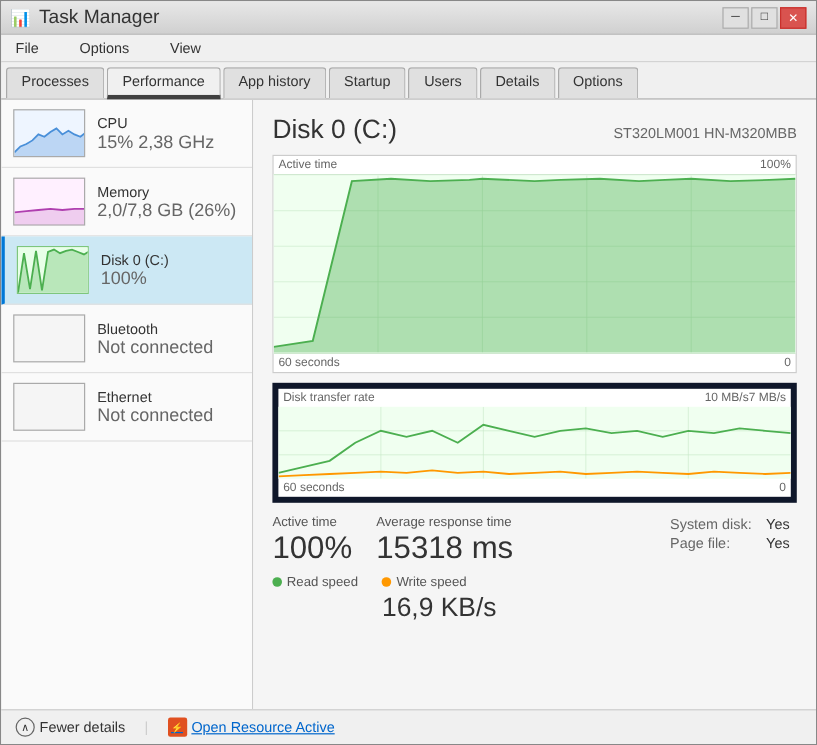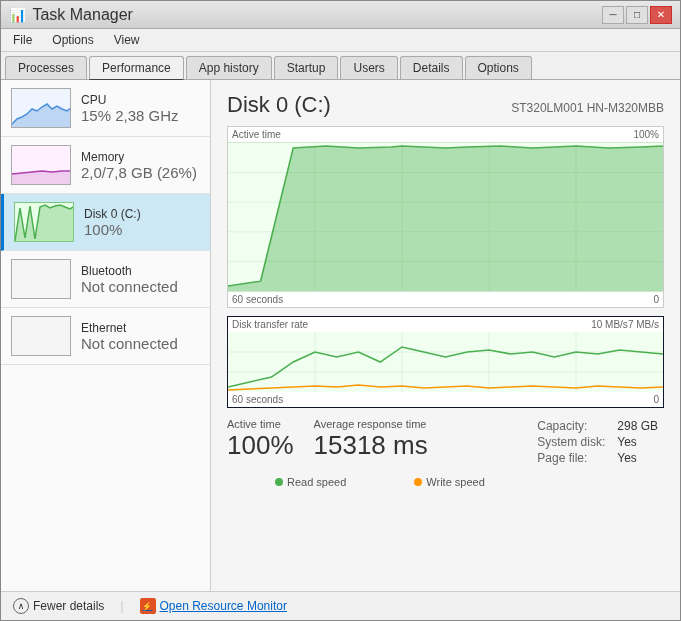--- a/index.html
+++ b/index.html
@@ -50,21 +50,21 @@
       align-items: center;
       justify-content: center;
       cursor: pointer;
       color: #333;
     }
 
     .title-btn.close { background: #d9534f; color: white; border-color: #c9302c; }
 
     .menu-bar {
       display: flex;
-      gap: 4px;
+      gap: 18px;
       padding: 2px 4px;
       background: #f0f0f0;
       border-bottom: 1px solid #ccc;
     }
 
     .menu-item {
       padding: 2px 8px;
       font-size: 12px;
       cursor: pointer;
       color: #333;
@@ -85,21 +85,21 @@
       background: #e0e0e0;
       margin-right: 2px;
       cursor: pointer;
       font-size: 12px;
       color: #333;
       border-radius: 3px 3px 0 0;
     }
 
     .tab.active {
       background: #f0f0f0;
-      border-bottom: 1px solid #404040;
+      border-bottom: 4px solid #404040;
       margin-bottom: -1px;
       z-index: 1;
     }
 
     .content {
       display: flex;
       flex: 1;
       overflow: hidden;
     }
 
@@ -191,21 +191,21 @@
     .chart-bottom-labels {
       display: flex;
       justify-content: space-between;
       font-size: 10px;
       color: #666;
       padding: 2px 4px;
     }
 
     .chart-container2 {
       background: white;
-      border: 1px solid #0f172a;
+      border: 5px solid #0f172a;
       margin-bottom: 10px;
     }
 
     .chart-area2 {
       height: 60px;
       background: #f0fff0;
       position: relative;
       overflow: hidden;
     }
 
@@ -225,21 +225,21 @@
     .stat-right table { font-size: 12px; color: #333; border-collapse: collapse; }
     .stat-right td { padding: 1px 6px; }
     .stat-right td:first-child { color: #666; }
 
     .speed-row {
       display: flex;
       gap: 20px;
     }
 
     .speed-group { display: flex; flex-direction: column; }
-    .speed-indicator { display: flex; align-items: center; gap: 4px; margin-bottom: 2px; margin-left: 48px; }
+    .speed-indicator { display: flex; align-items: center; gap: 4px; margin-bottom: 2px; }
     .speed-dot { width: 8px; height: 8px; border-radius: 50%; }
     .speed-dot-green { background: #4caf50; }
     .speed-dot-yellow { background: #ff9800; }
     .speed-label { font-size: 11px; color: #555; }
     .speed-value { font-size: 22px; font-weight: 300; color: #333; }
 
     .footer {
       border-top: 1px solid #ccc;
       padding: 6px 12px;
       display: flex;
@@ -458,24 +458,20 @@
           <span class="stat-label">Active time</span>
           <span class="stat-value">100%</span>
         </div>
         <div class="stat-group">
           <span class="stat-label">Average response time</span>
           <span class="stat-value-ms">15318 ms</span>
         </div>
         <div class="stat-right">
           <table>
             <tbody>
-                <tr>
-              <td>Capacity:</td>
-              <td>298 GB</td>
-            </tr>
             <tr>
               <td>System disk:</td>
               <td>Yes</td>
             </tr>
             <tr>
               <td>Page file:</td>
               <td>Yes</td>
             </tr>
           </tbody>
             </table>
@@ -487,29 +483,30 @@
           <div class="speed-indicator">
             <span class="speed-dot speed-dot-green"></span>
             <span class="speed-label">Read speed</span>
           </div>
         </div>
         <div class="speed-group">
           <div class="speed-indicator">
             <span class="speed-dot speed-dot-yellow"></span>
             <span class="speed-label">Write speed</span>
           </div>
+          <span class="speed-value">16,9 KB/s</span>
         </div>
       </div>
     </div>
   </div>
 
   <div class="footer">
     <div class="footer-btn">
       <div class="chevron-up">∧</div>
       <span>Fewer details</span>
     </div>
     <span style="color:#ccc;">|</span>
     <div class="footer-link">
       <div class="resource-icon">⚡</div>
-      <span>Open Resource Monitor</span>
+      <span>Open Resource Active</span>
     </div>
   </div>
 </div>
 
 </body></html>

